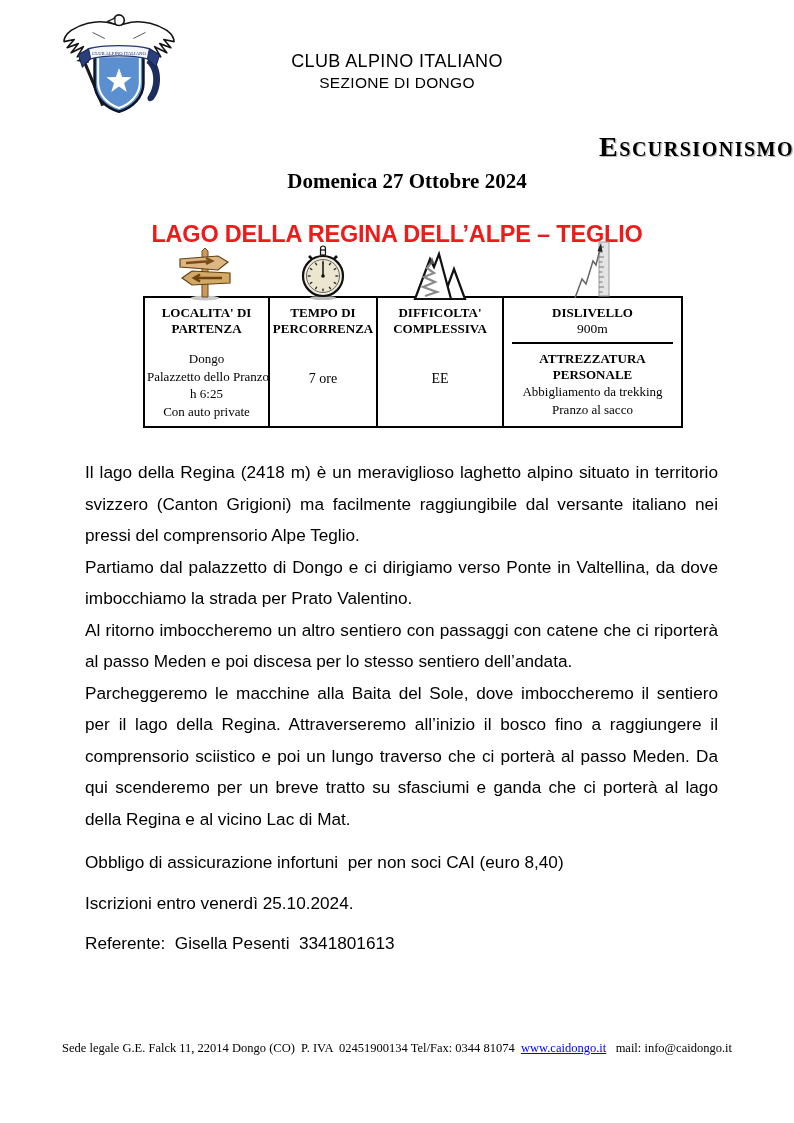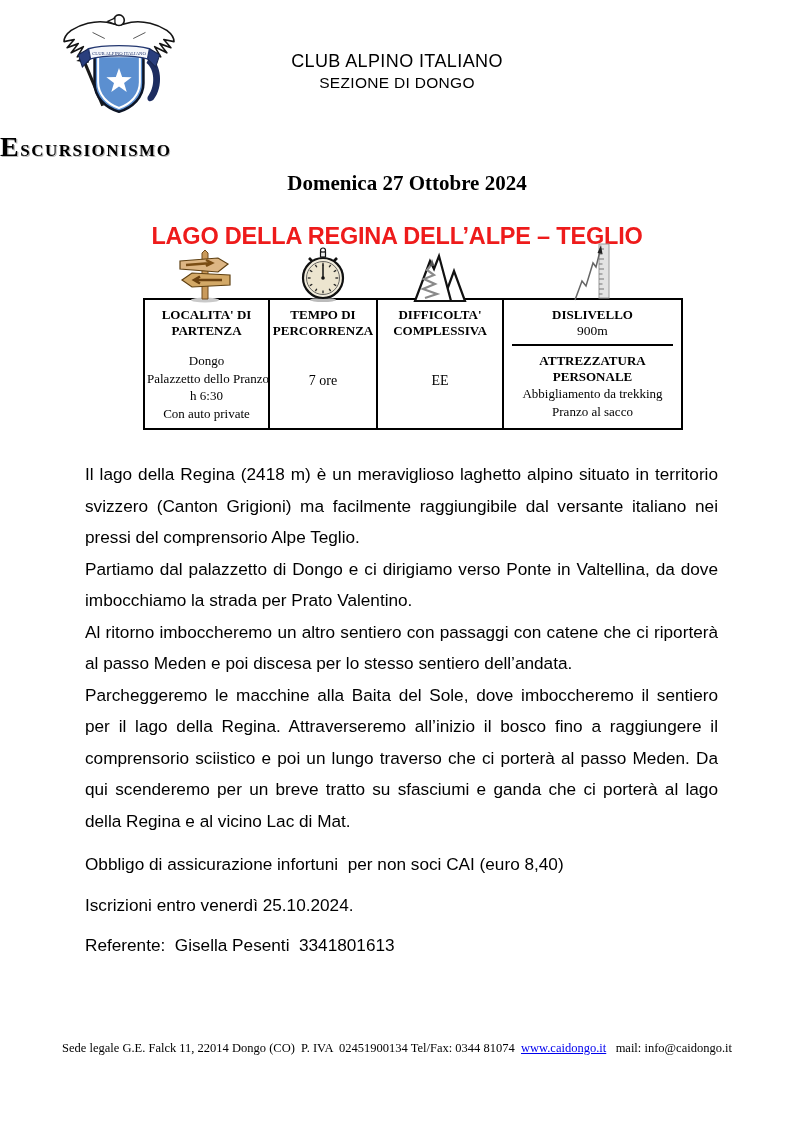--- a/index.html
+++ b/index.html
@@ -9,23 +9,23 @@
     font-family:"Liberation Sans", sans-serif;
   }
 
   
   .logo { position:absolute; left:62px; top:12px; }
   .head-block { text-align:center; padding-top:51px; }
   .org-name  { font-size:18px; letter-spacing:.4px; line-height:21px; }
   .org-sect  { font-size:15.5px; letter-spacing:.3px; line-height:19px; margin-top:1px; }
 
   .activity {
-    display:block; text-align:left; margin-top:40px;
+    display:block; text-align:right; margin-top:40px;
     font-family:"Liberation Serif", serif; font-weight:bold;
-    font-size:17px; letter-spacing:1.5px; line-height:30px;
+    font-size:20px; letter-spacing:1.5px; line-height:30px;
     text-shadow:1.2px 1.2px 0 rgba(125,125,125,.55);
   }
   .activity::first-letter { font-size:28px; }
   .date-line {
     text-align:center; margin-top:4px;
     font-family:"Liberation Serif", serif; font-weight:bold; font-size:21px; line-height:26px;padding-left:20px;
   }
   .main-title {
     text-align:center; margin-top:27px;
     font-weight:bold; font-size:23.5px; letter-spacing:-.2px; line-height:27px;
@@ -173,21 +173,21 @@
         <path d="M26.5,10 L30,2 L31.5,11 Z" fill="#222"></path>
       </svg>
     </div>
 
     <div class="info-table">
       <div class="col col-1">
         <div class="cell-header">LOCALITA' DI PARTENZA</div>
         <div class="cell-gap">
           <span class="cell-line">Dongo</span>
           <span class="cell-line">Palazzetto dello Pranzo</span>
-          <span class="cell-line">h 6:30</span>
+          <span class="cell-line">h 6:25</span>
           <span class="cell-line">Con auto private</span>
         </div>
       </div>
       <div class="col col-2">
         <div class="cell-header">TEMPO DI PERCORRENZA</div>
         <div class="cell-fill">7 ore</div>
       </div>
       <div class="col col-3">
         <div class="cell-header">DIFFICOLTA' COMPLESSIVA</div>
         <div class="cell-fill">EE</div>

